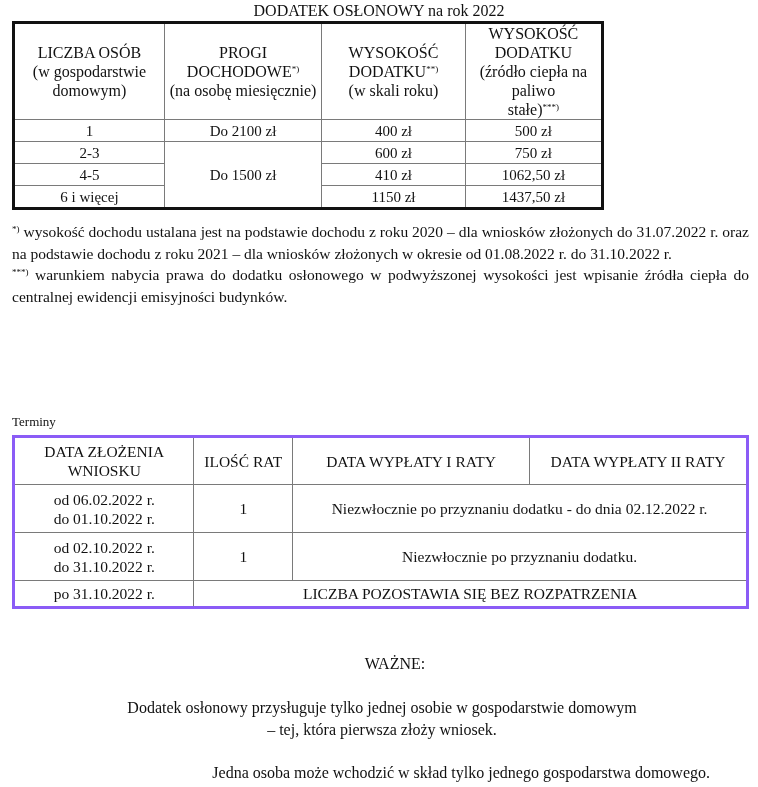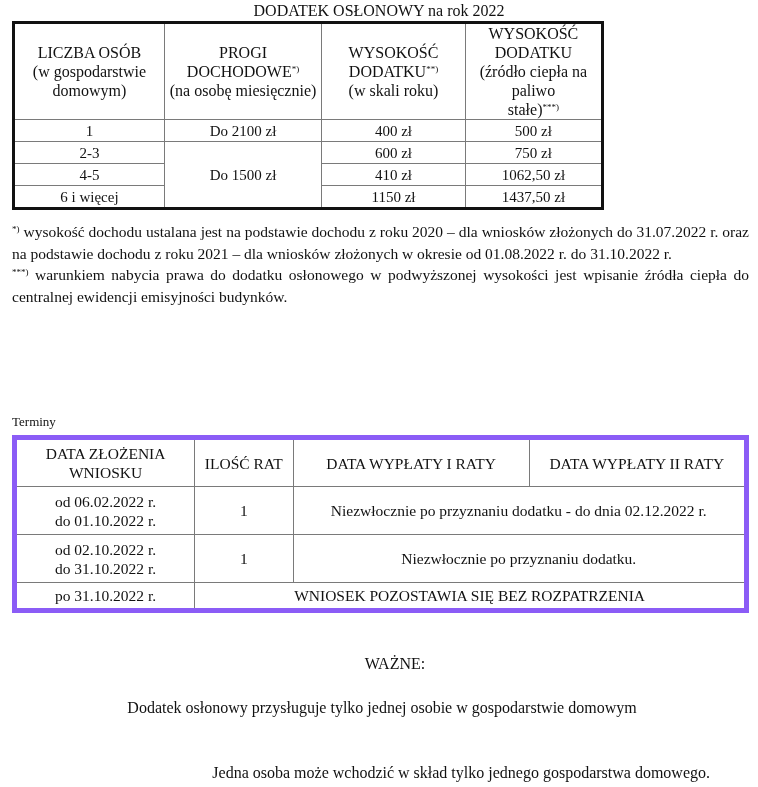--- a/index.html
+++ b/index.html
@@ -15,21 +15,21 @@
   #t1 .row td { height:21px; font-size:15px; line-height:18px; }
   #t1 col.c1 { width:193px; } #t1 col.c2 { width:190px; }
   #t1 col.c3 { width:183px; } #t1 col.c4 { width:171px; }
 
   .notes { position:absolute; left:12px; top:221px; width:737px; font-size:15.5px; line-height:21.5px; text-align:justify; }
   .notes p { margin:0; }
   .notes sup { font-size:9px; }
 
   .terminy { position:absolute; left:12px; top:413px; font-size:13px; line-height:18px; }
 
-  #t2 { left:12px; top:435px; width:737px; border:5px solid #8b5cf6; }
+  #t2 { left:12px; top:435px; width:737px; border:3px solid #8b5cf6; }
   #t2 td { font-size:15.5px; line-height:19px; }
   #t2 .h td { height:46px; }
   #t2 .r1 td { height:23px; }
   #t2 .r2 td, #t2 .r3 td { height:47px; }
   #t2 .r4 td { height:25px; }
   #t2 col.d1 { width:181px; } #t2 col.d2 { width:99px; }
   #t2 col.d3 { width:238px; } #t2 col.d4 { width:219px; }
 
   .wazne { position:absolute; left:0; width:758px; top:655px; text-align:center; font-size:16px; line-height:18px;padding-left:16px; }
   .para { position:absolute; left:12px; width:656px; text-align:center; font-size:16px; line-height:22px;margin-left:42px; }
@@ -130,26 +130,27 @@
   <tr class="r3">
     <td>
       <span>od 02.10.2022 r.</span><br>
       <span>do 31.10.2022 r.</span>
     </td>
     <td>1</td>
     <td colspan="2">Niezwłocznie po przyznaniu dodatku.</td>
   </tr>
   <tr class="r4">
     <td>po 31.10.2022 r.</td>
-    <td colspan="3">WNIOSEK POZOSTAWIA SIĘ BEZ ROZPATRZENIA</td>
+    <td colspan="3">LICZBA POZOSTAWIA SIĘ BEZ ROZPATRZENIA</td>
   </tr>
 </tbody>
   </table>
 
 <div class="wazne">WAŻNE:</div>
 
 <div class="para" id="p1">
   <p>Dodatek osłonowy przysługuje tylko jednej osobie w gospodarstwie domowym</p>
+  <p>– tej, która pierwsza złoży wniosek.</p>
 </div>
 
 <div class="para" id="p2">
   <p>Jedna osoba może wchodzić w skład tylko jednego gospodarstwa domowego.</p>
 </div>
 
 </body></html>

